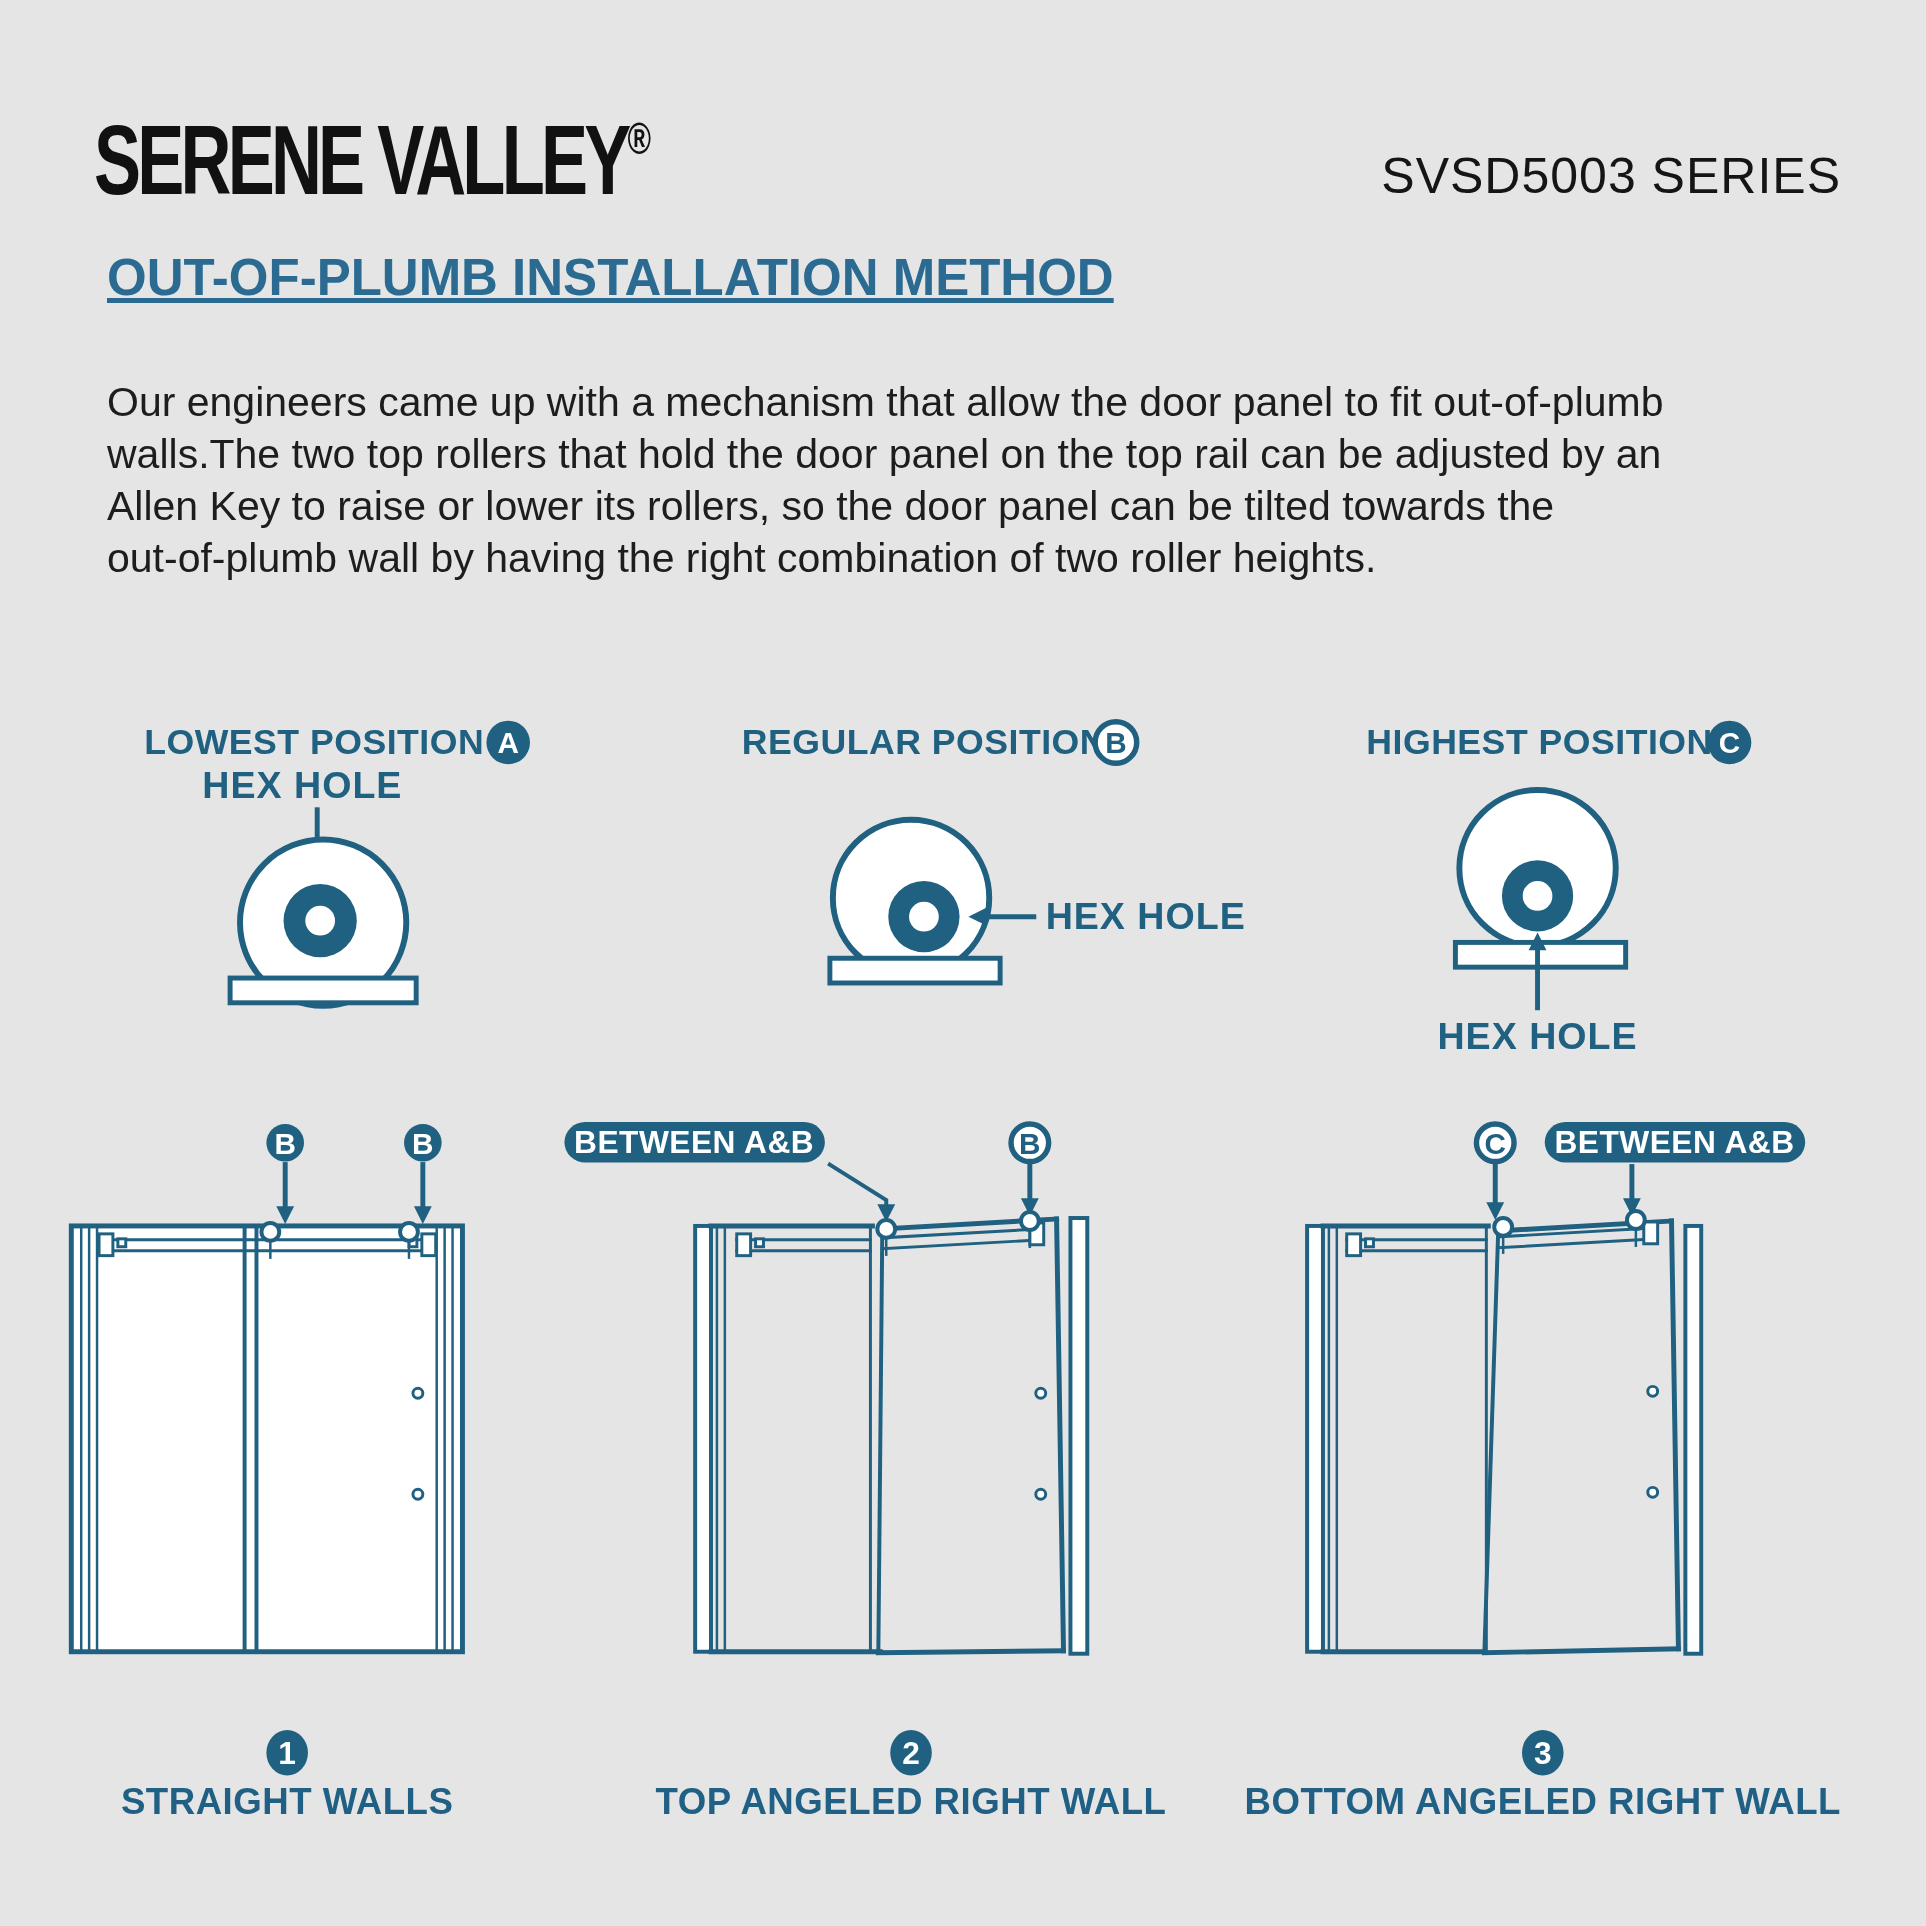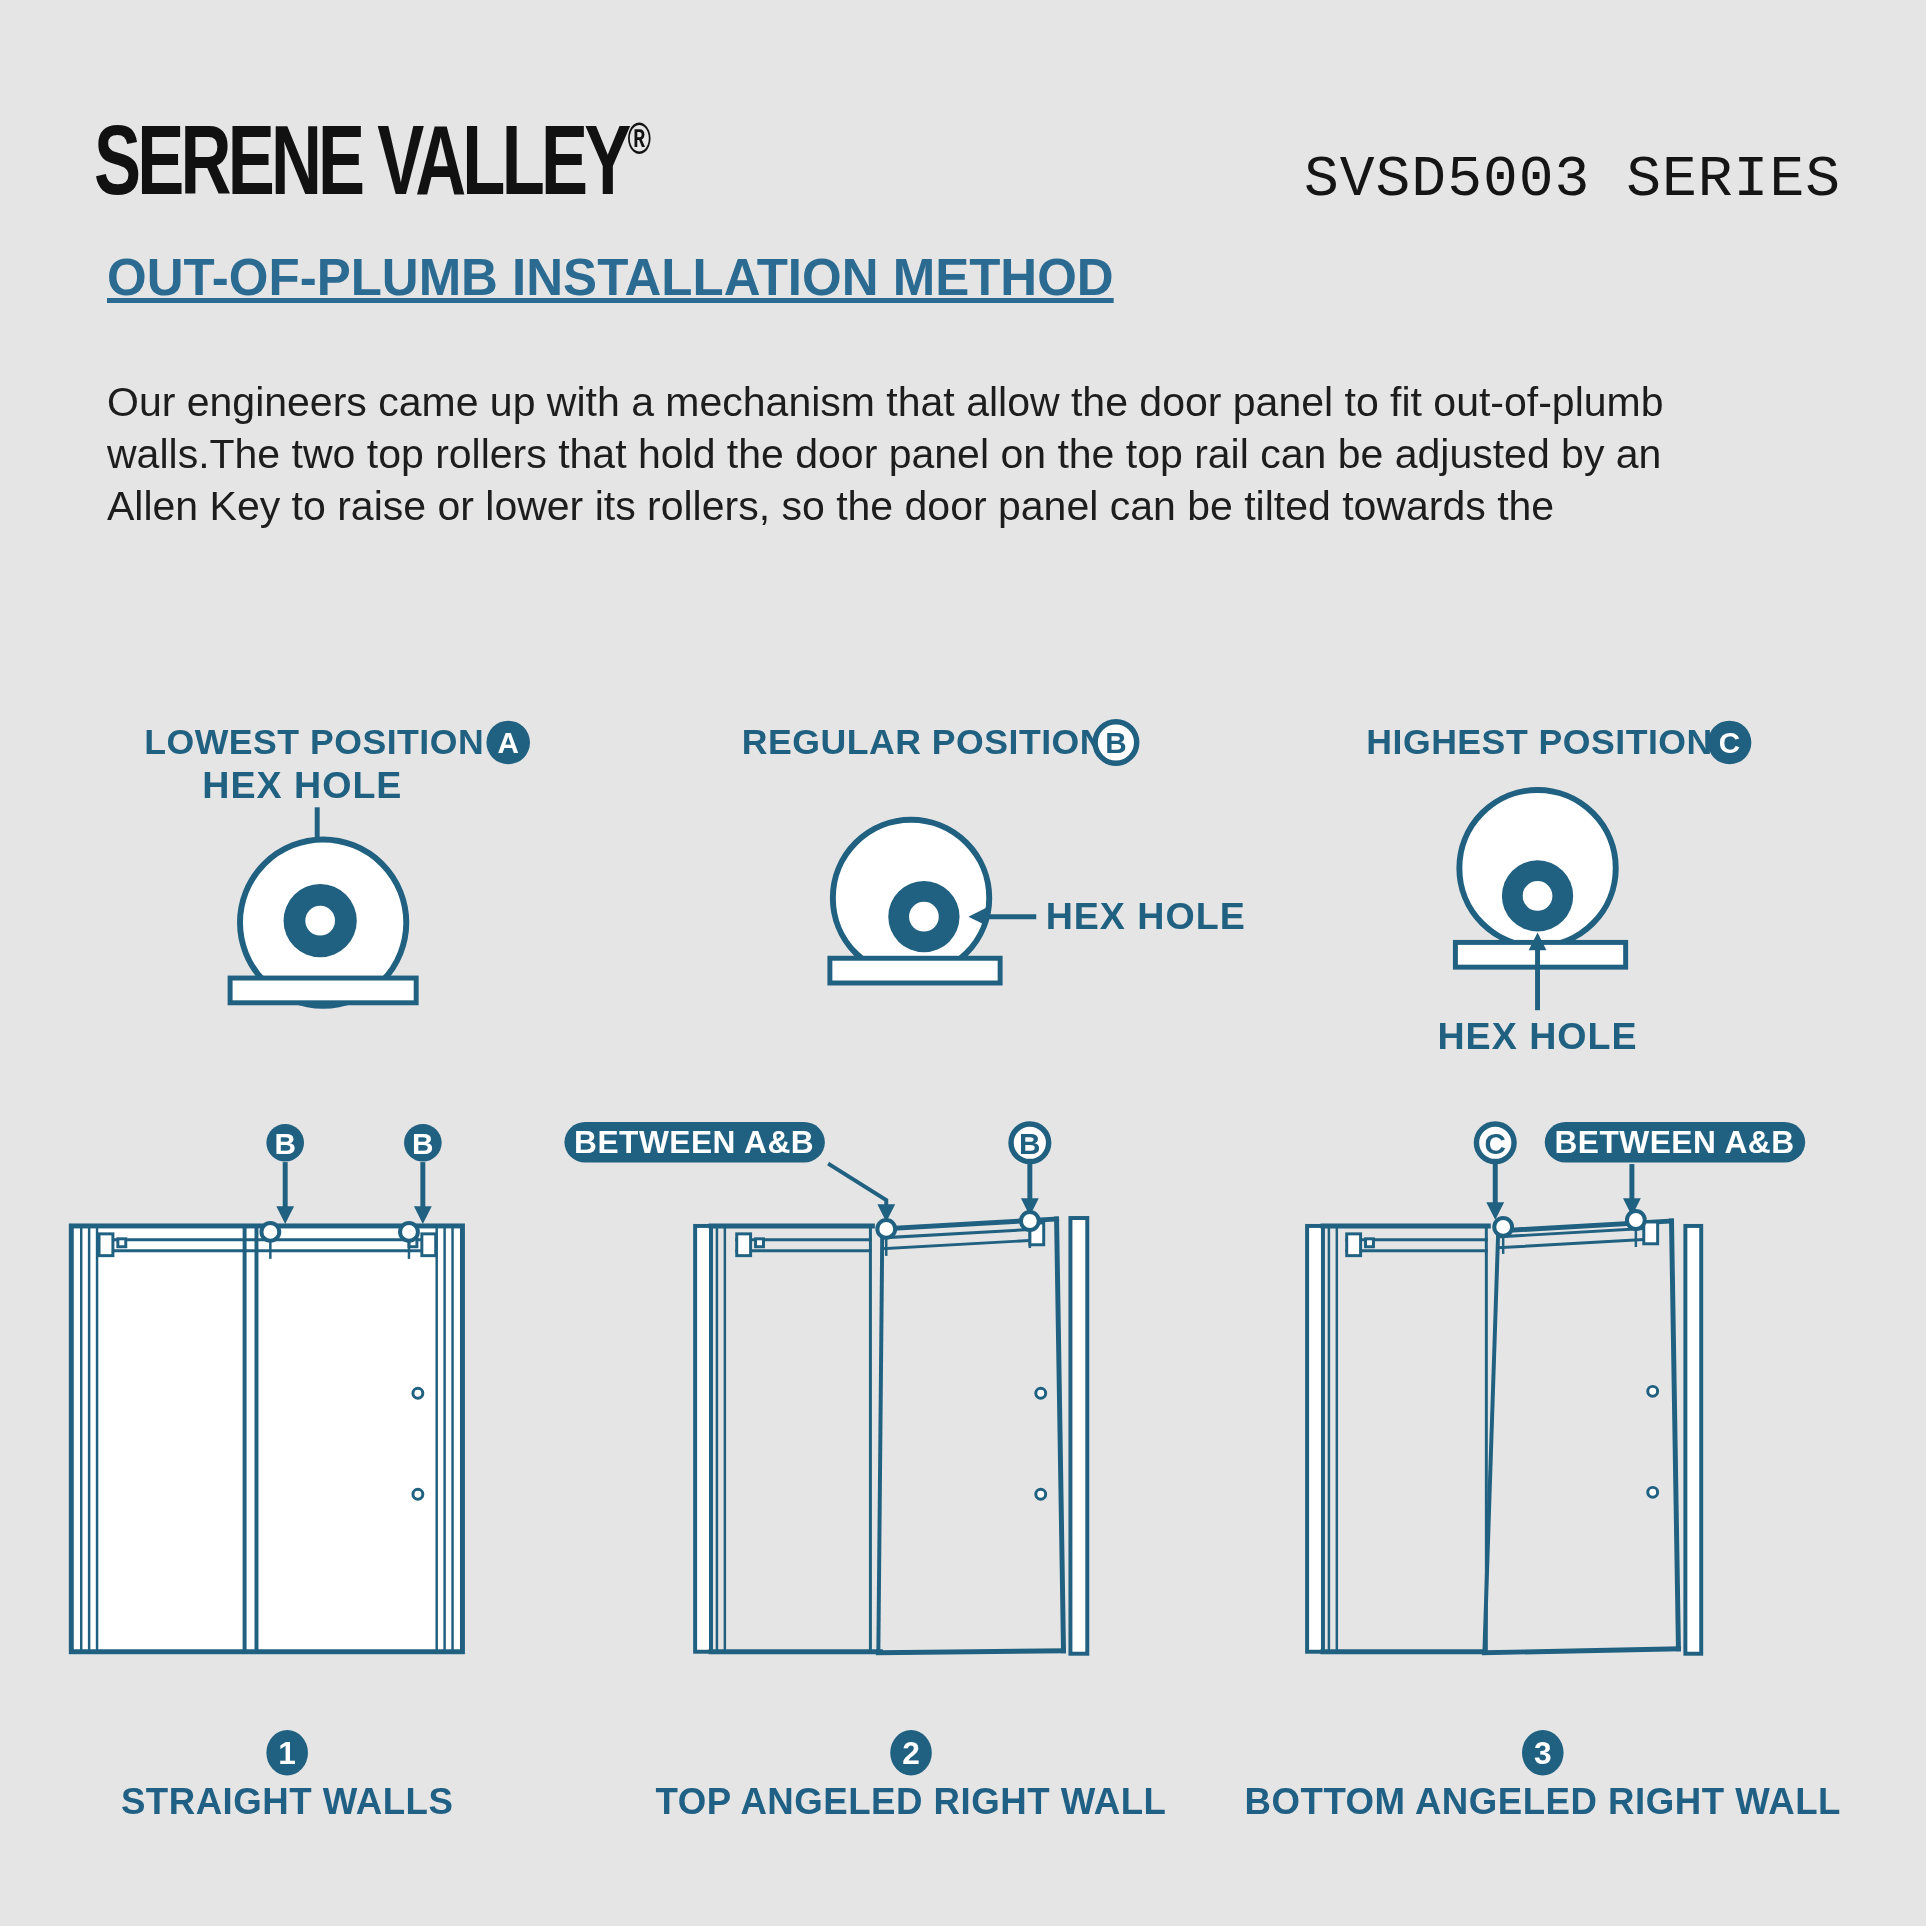--- a/index.html
+++ b/index.html
@@ -8,22 +8,22 @@
     font-family:"Liberation Sans",sans-serif;overflow:hidden;padding-left:8px;
   }
   
   .logo{
     position:absolute;left:94px;top:103px;
     font-weight:700;font-size:75px;letter-spacing:-4px;color:#111;
     transform:scale(0.94,1.32);transform-origin:left top;white-space:nowrap;
   }
   .logo .reg{font-size:34px;font-weight:700;position:relative;top:-30px;letter-spacing:0;}
   .series{
-    position:absolute;right:94px;top:147px;font-size:58px;color:#151515;
-    letter-spacing:1px;white-space:nowrap;font-family:Liberation Mono, monospace;
+    position:absolute;right:94px;top:147px;font-size:50px;color:#151515;
+    letter-spacing:1px;white-space:nowrap;
   }
   
   .title{
     position:absolute;left:107px;top:248px;font-size:51px;font-weight:700;
     color:#2b6b92;white-space:nowrap;text-decoration:underline;
   }
   .intro{position:absolute;left:107px;top:376px;color:#1d1d1d;font-size:41px;line-height:52px;}
   .intro div{white-space:nowrap;}
   
   .rollers-row{position:absolute;left:0;top:693px;}
@@ -59,20 +59,21 @@
 
   <div class="logo"><span>SERENE VALLEY</span><span class="reg">®</span></div>
   <div class="series">SVSD5003 SERIES</div>
 
   <div class="title">OUT-OF-PLUMB INSTALLATION METHOD</div>
 
   <div class="intro">
     <div>Our engineers came up with a mechanism that allow the door panel to fit out-of-plumb</div>
     <div>walls.The two top rollers that hold the door panel on the top rail can be adjusted by an</div>
     <div>Allen Key to raise or lower its rollers, so the door panel can be tilted towards the</div>
+    <div>out-of-plumb wall by having the right combination of two roller heights.</div>
   </div>
 
   <svg class="rollers-row" width="1927" height="386" viewBox="0 0 1946 390">
 
     <g>
       <text x="317" y="62" text-anchor="middle" class="t-label">LOWEST POSITION</text>
       <circle cx="513" cy="50" r="22" class="fa"></circle>
       <text x="513" y="61" text-anchor="middle" class="t-badge-w">A</text>
       <text x="305" y="106" text-anchor="middle" class="t-hex">HEX HOLE</text>
       <line x1="320" y1="118" x2="320" y2="186" class="s5"></line>

